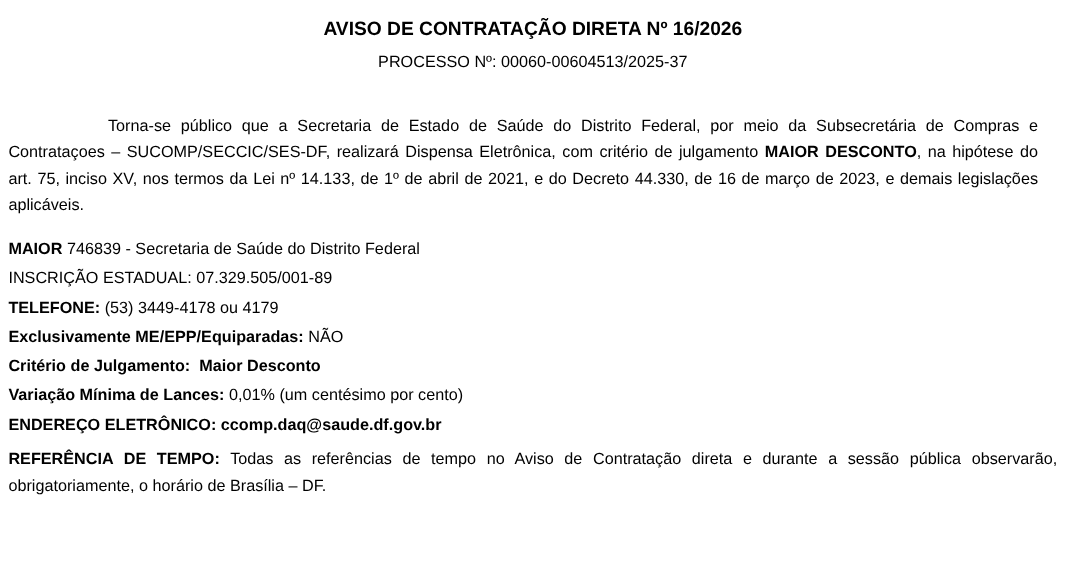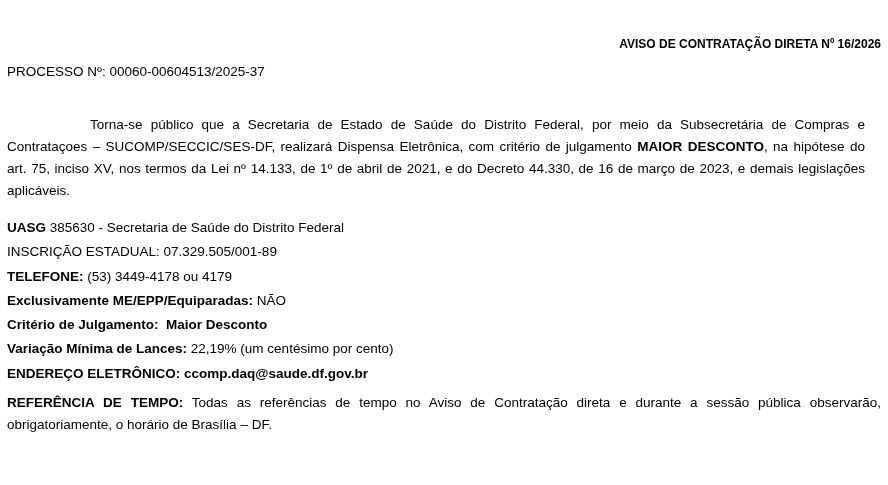--- a/index.html
+++ b/index.html
@@ -15,27 +15,27 @@
     padding: 16px 7px 0 7px;
     overflow: hidden;
     background: #ffffff;
     color: #000000;
     font-family: "Liberation Sans", sans-serif;
     font-size: 13.5px;
     -webkit-font-smoothing: antialiased;
   }
   .b { font-weight: 700; }
   .title {
-    text-align: right;
+    text-align: center;
     font-weight: 700;
-    font-size: 12px;
+    font-size: 16px;
     line-height: 17px;
-    margin-top: 20px;
   }
   .process {
+    text-align: center;
     font-size: 13.5px;
     line-height: 17px;
     margin-top: 10px;
   }
   .intro {
     margin: 34px 16px 0 0;
     text-align: justify;
     text-indent: 83px;
     line-height: 22px;
   }
@@ -58,24 +58,24 @@
 
 <div class="page">
 
   <div class="title">AVISO DE CONTRATAÇÃO DIRETA Nº 16/2026</div>
 
   <div class="process">PROCESSO Nº: 00060-00604513/2025-37</div>
 
   <p class="intro"><span>Torna-se público que a Secretaria de Estado de Saúde do Distrito Federal, por meio da Subsecretária de Compras e Contrataçoes – SUCOMP/SECCIC/SES-DF, realizará Dispensa Eletrônica, com critério de julgamento </span><span class="b">MAIOR DESCONTO</span><span>, na hipótese do art. 75, inciso XV, nos termos da Lei nº 14.133, de 1º de abril de 2021, e do Decreto 44.330, de 16 de março de 2023, e demais legislações aplicáveis.</span></p>
 
   <div class="fields">
-    <p class="field"><span class="b">UASG</span><span> 385630 - Secretaria de Saúde do Distrito Federal</span></p>
+    <p class="field"><span class="b">MAIOR</span><span> 746839 - Secretaria de Saúde do Distrito Federal</span></p>
     <p class="field"><span>INSCRIÇÃO ESTADUAL:</span><span> 07.329.505/001-89</span></p>
     <p class="field"><span class="b">TELEFONE:</span><span> (53) 3449-4178 ou 4179</span></p>
     <p class="field"><span class="b">Exclusivamente ME/EPP/Equiparadas:</span><span> NÃO</span></p>
     <p class="field"><span class="b">Critério de Julgamento:</span><span class="b">  Maior Desconto</span></p>
-    <p class="field"><span class="b">Variação Mínima de Lances:</span><span> 22,19% (um centésimo por cento)</span></p>
+    <p class="field"><span class="b">Variação Mínima de Lances:</span><span> 0,01% (um centésimo por cento)</span></p>
     <p class="field"><span class="b">ENDEREÇO ELETRÔNICO:</span><span class="b"> ccomp.daq@saude.df.gov.br</span></p>
   </div>
 
   <p class="reference"><span class="b">REFERÊNCIA DE TEMPO:</span><span> Todas as referências de tempo no Aviso de Contratação direta e durante a sessão pública observarão, obrigatoriamente, o horário de Brasília – DF.</span></p>
 
 </div>
 
 </body></html>

